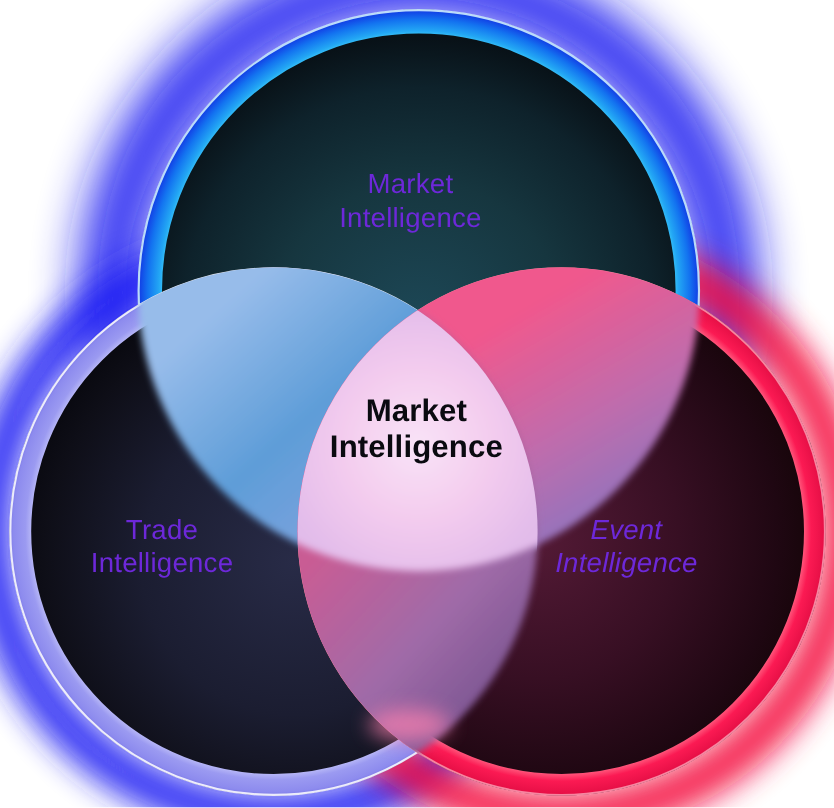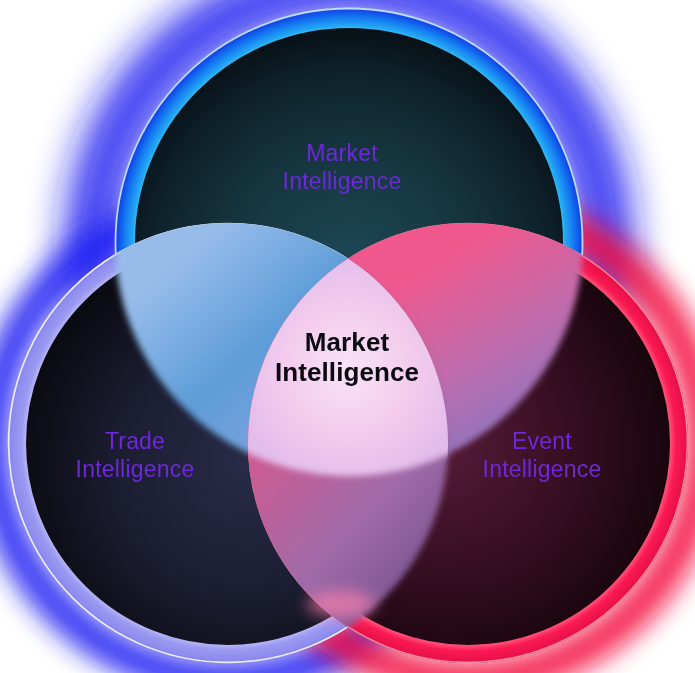--- a/index.html
+++ b/index.html
@@ -157,21 +157,21 @@
   <div class="vlabel light" style="left:227px; top:139px;">
     <span class="ln">Market</span>
     <span class="ln">Intelligence</span>
   </div>
 
   <div class="vlabel light" style="left:20px; top:427px;">
     <span class="ln">Trade</span>
     <span class="ln">Intelligence</span>
   </div>
 
-  <div class="vlabel light" style="left:427px; top:427px;">
+  <div class="vlabel light" style="left:407px; top:427px;font-style:italic;">
     <span class="ln">Event</span>
     <span class="ln">Intelligence</span>
   </div>
 
   <div class="vlabel dark" style="left:232px; top:327px;">
     <span class="ln">Market</span>
     <span class="ln">Intelligence</span>
   </div>
 
 </div>

